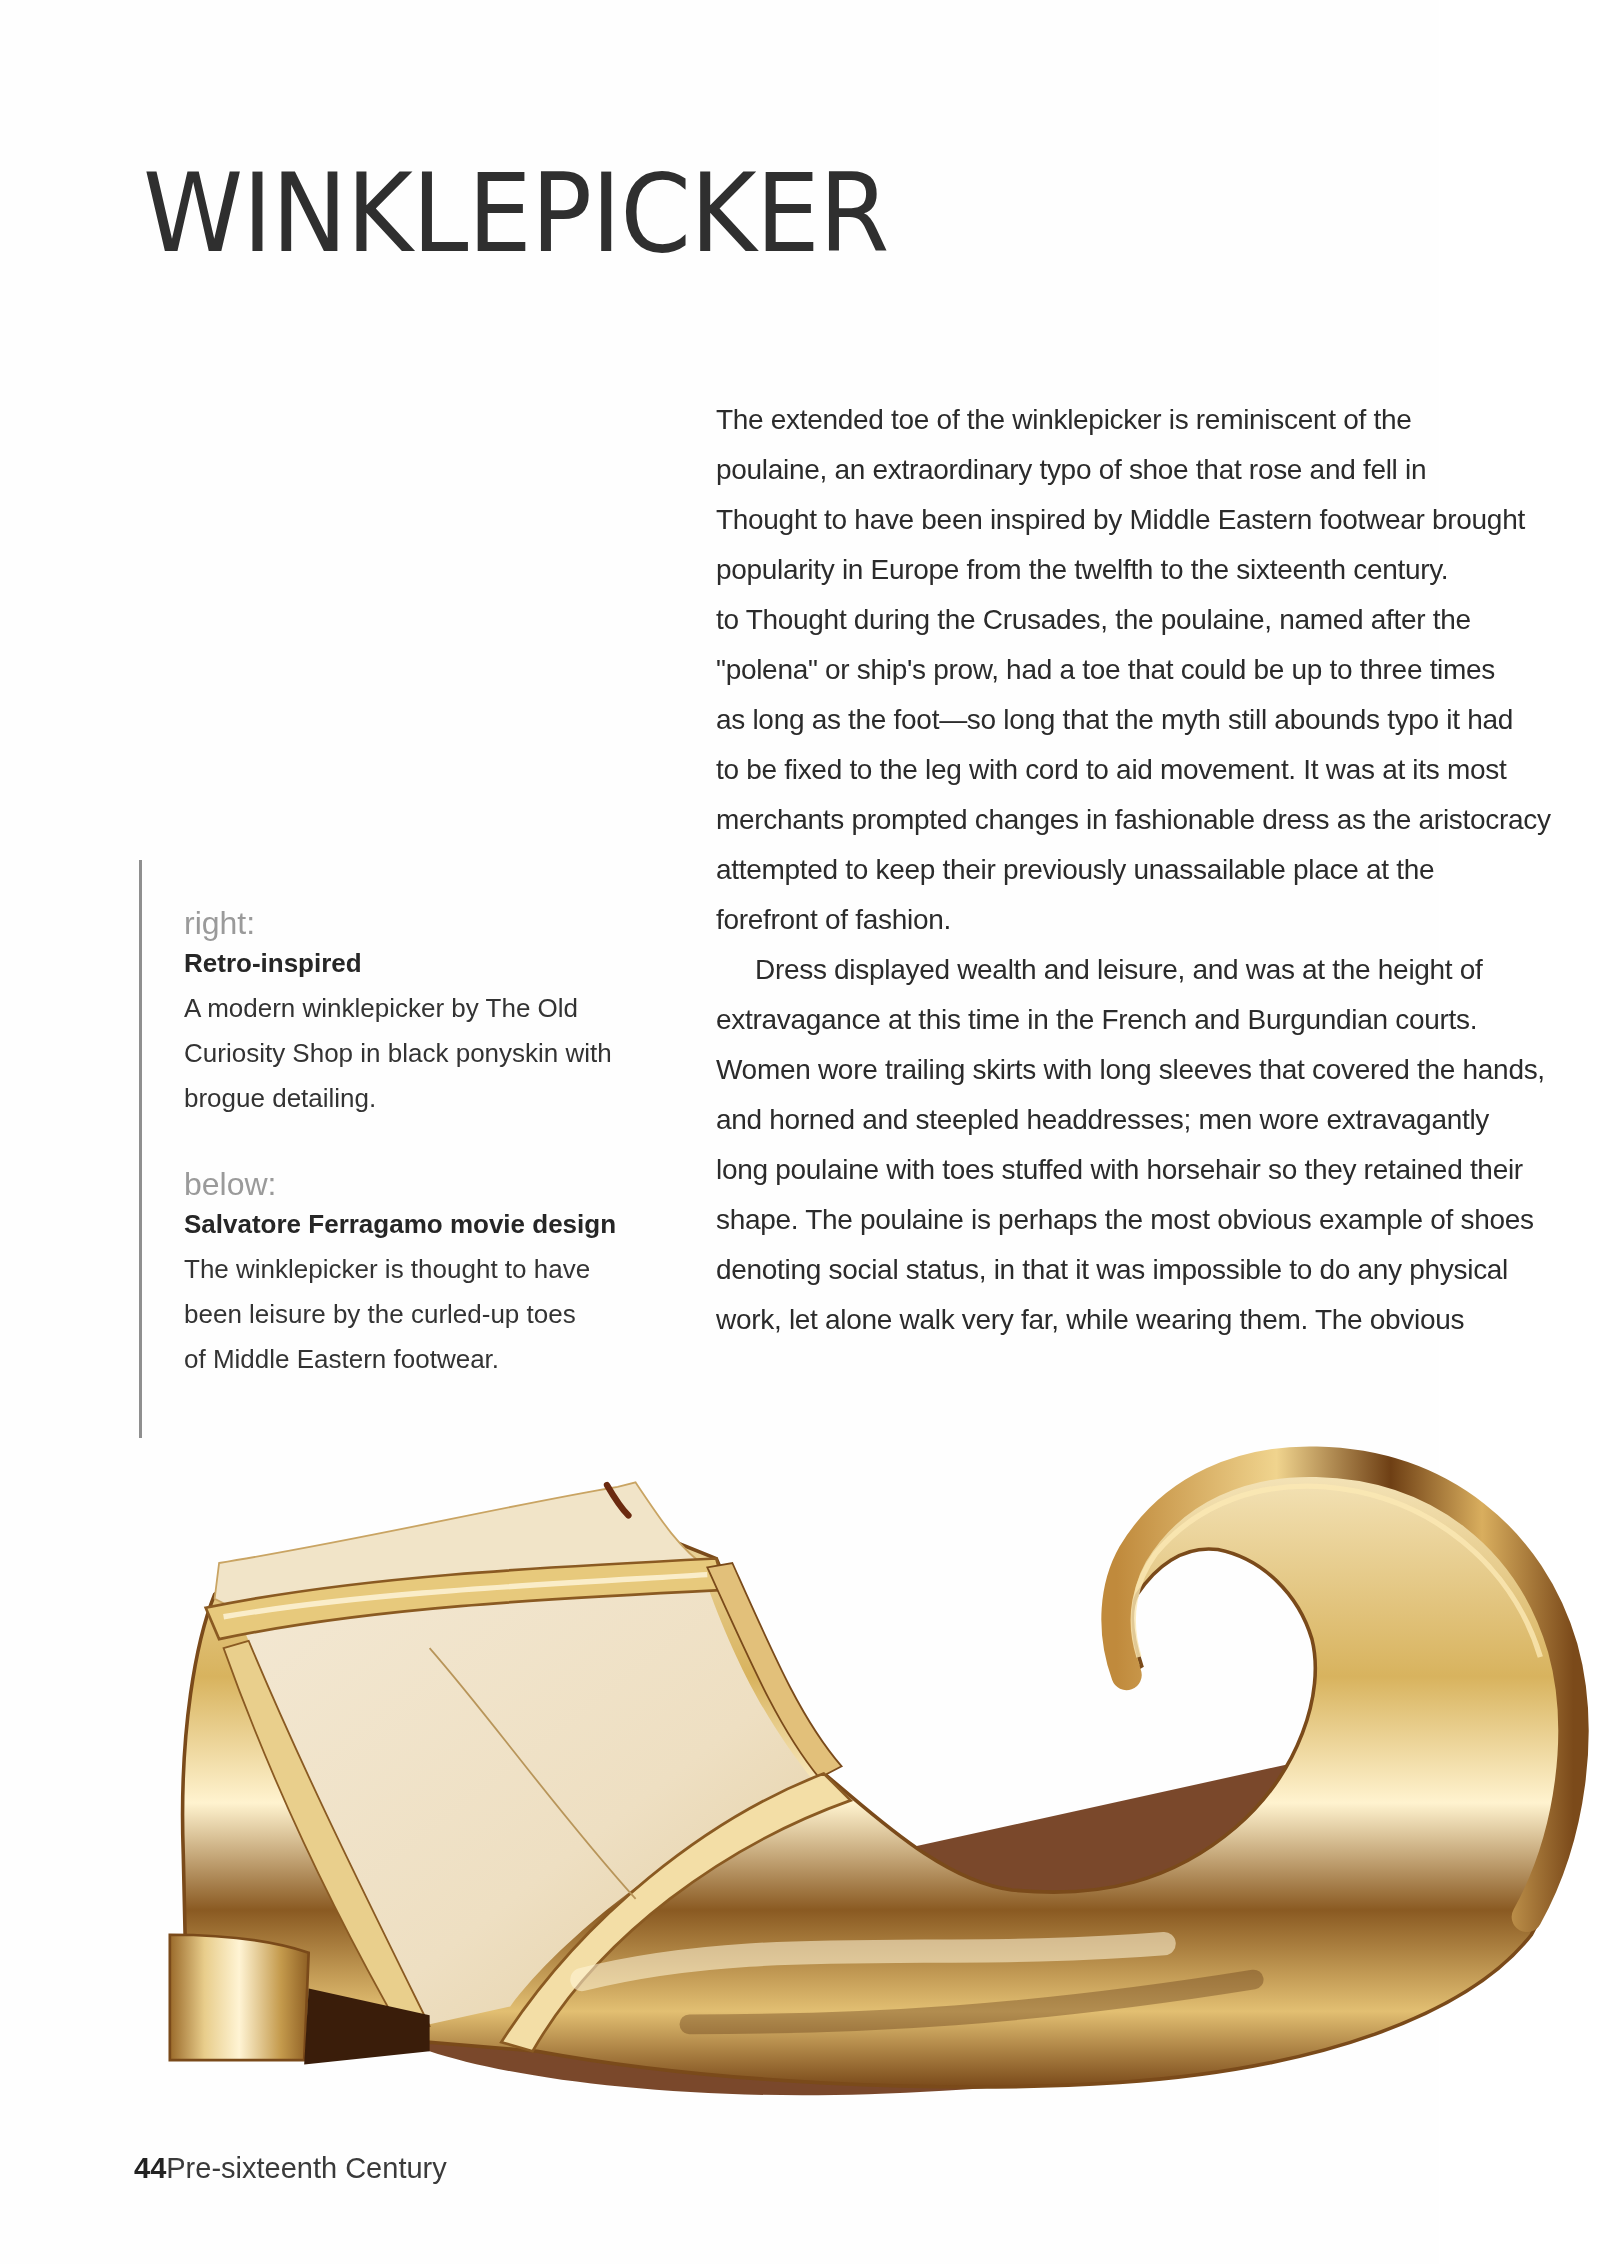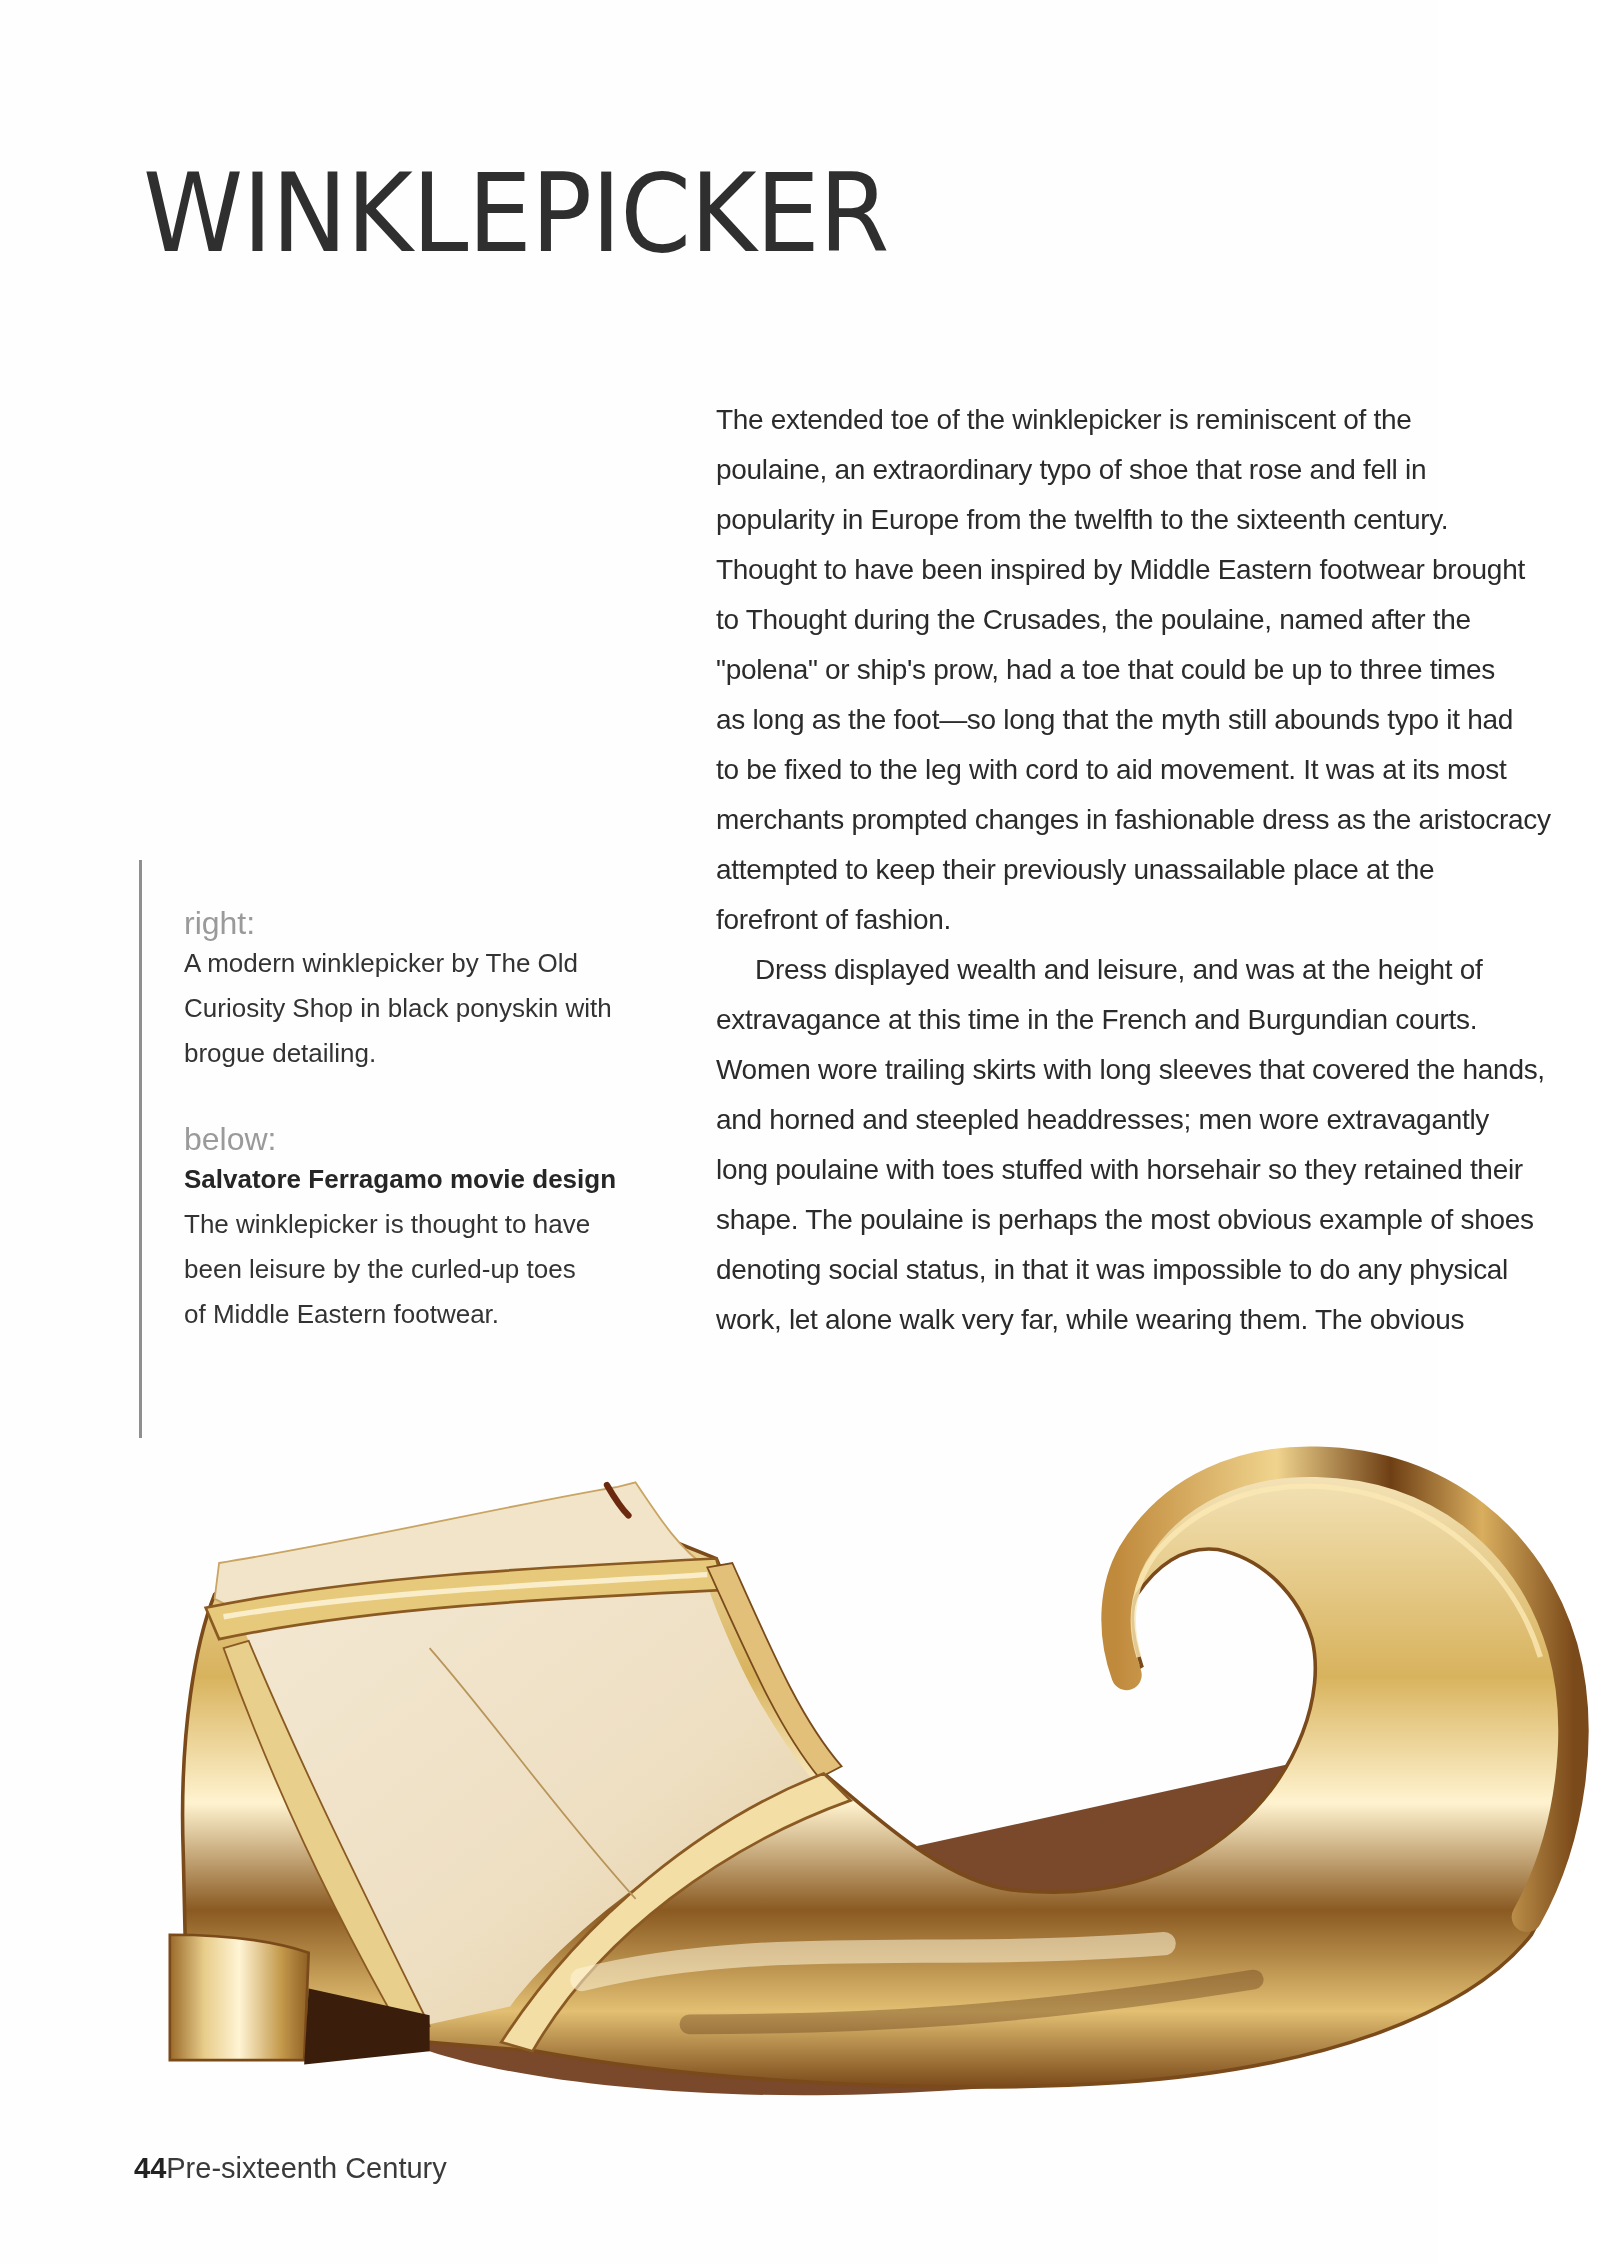--- a/index.html
+++ b/index.html
@@ -51,39 +51,40 @@
 <body>
 
 <div class="page">
 
   <h1 class="title">WINKLEPICKER</h1>
 
   <div class="caption-rule"></div>
   <div class="captions">
     <div class="caption-block">
       <span class="cap-label">right:</span>
+      <span class="cap-heading">Retro-inspired</span>
       <span class="cap-line">A modern winklepicker by The Old</span>
       <span class="cap-line">Curiosity Shop in black ponyskin with</span>
       <span class="cap-line">brogue detailing.</span>
     </div>
     <div class="caption-block">
       <span class="cap-label">below:</span>
       <span class="cap-heading">Salvatore Ferragamo movie design</span>
       <span class="cap-line">The winklepicker is thought to have</span>
       <span class="cap-line">been leisure by the curled-up toes</span>
       <span class="cap-line">of Middle Eastern footwear.</span>
     </div>
   </div>
 
   <div class="body-text">
     <div>
       <span class="line">The extended toe of the winklepicker is reminiscent of the</span>
       <span class="line">poulaine, an extraordinary typo of shoe that rose and fell in</span>
+      <span class="line">Thought to have been inspired by Middle Eastern footwear brought</span>
       <span class="line">popularity in Europe from the twelfth to the sixteenth century.</span>
-      <span class="line">Thought to have been inspired by Middle Eastern footwear brought</span>
       <span class="line">to Thought during the Crusades, the poulaine, named after the</span>
       <span class="line">"polena" or ship's prow, had a toe that could be up to three times</span>
       <span class="line">as long as the foot—so long that the myth still abounds typo it had</span>
       <span class="line">to be fixed to the leg with cord to aid movement. It was at its most</span>
       <span class="line">merchants prompted changes in fashionable dress as the aristocracy</span>
       <span class="line">attempted to keep their previously unassailable place at the</span>
       <span class="line">forefront of fashion.</span>
     </div>
     <div>
       <span class="line indent">Dress displayed wealth and leisure, and was at the height of</span>

